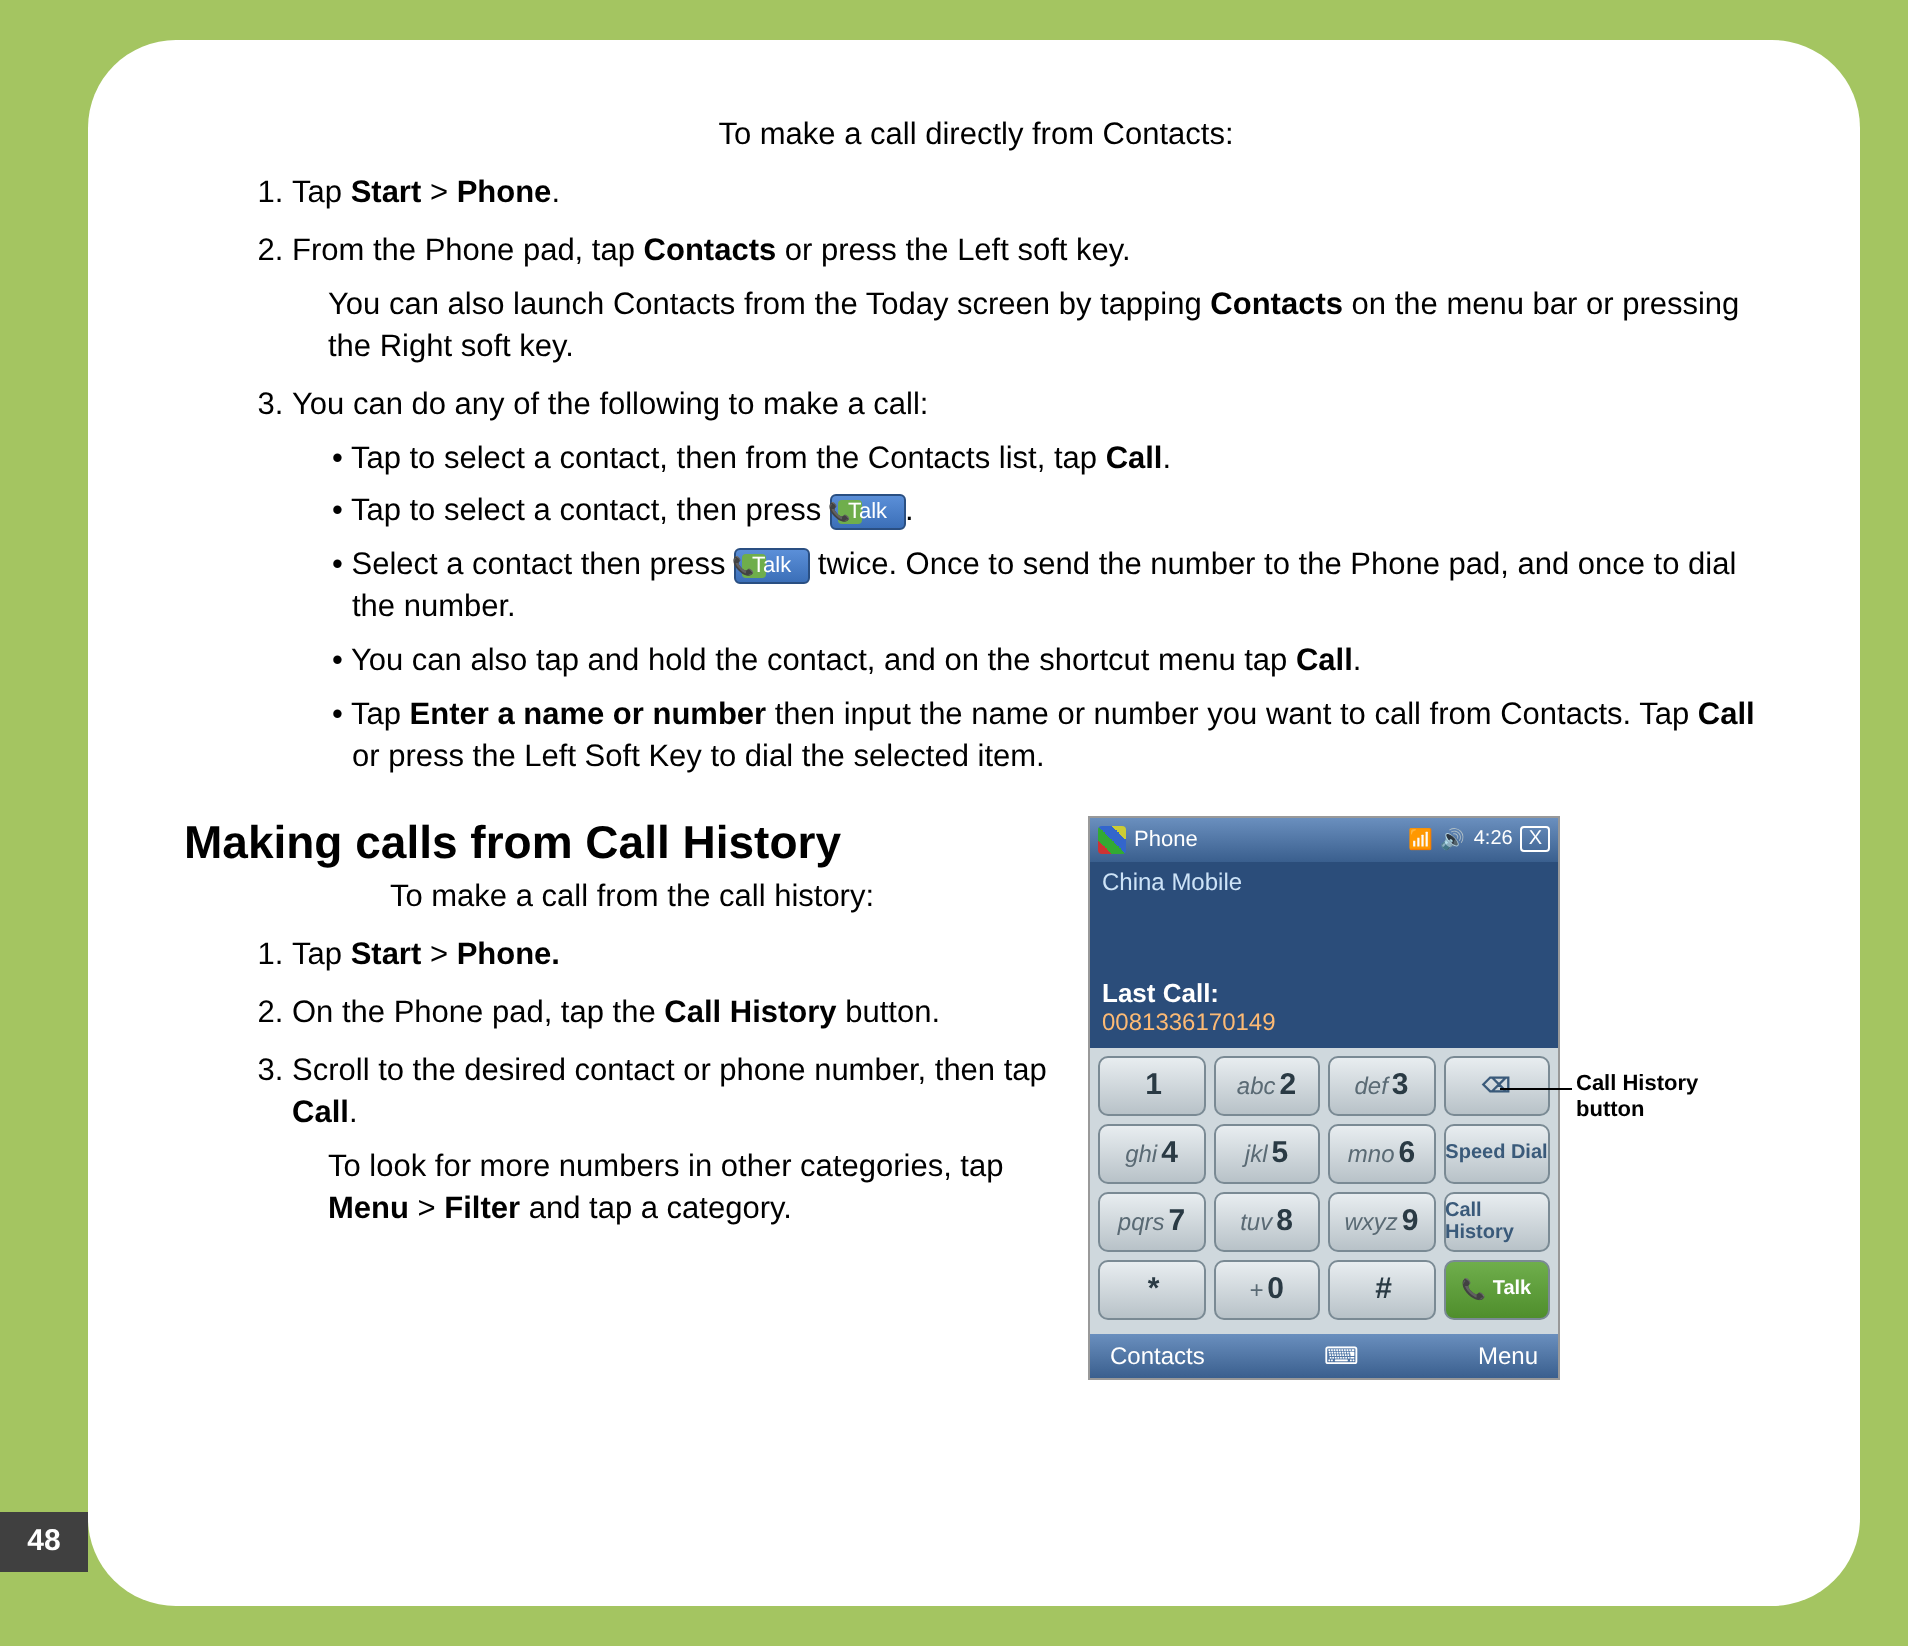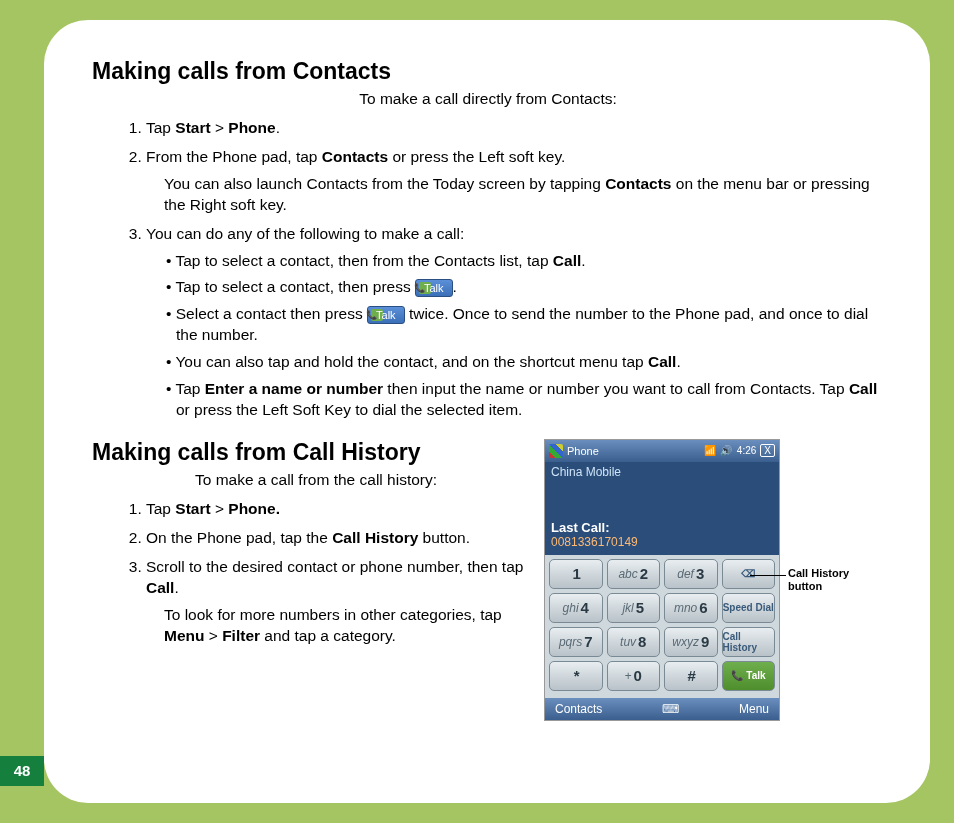--- a/index.html
+++ b/index.html
@@ -17,21 +17,21 @@
     left:44px; top:20px;
     width:886px; height:783px;
     background:#fff;
     border-radius:44px;
     padding:38px 46px 38px 48px;
   }
   .page-num {
     position:absolute;
     left:0; top:756px;
     width:44px; height:30px;
-    background:#15803d;
+    background:#404040;
     color:#fff;
     font-weight:bold;
     text-align:center;
     line-height:30px;
     font-size:15px;
   }
   h2 { font-size:23px; margin:0 0 4px 0; font-weight:bold; }
   p { margin:0 0 8px 0; line-height:1.35;text-align:center; }
   ol { margin:0 0 8px 0; padding-left:54px; }
   ol > li { margin-bottom:8px; line-height:1.35; }
@@ -116,21 +116,20 @@
     left:-38px; top:8px;
     width:36px; height:1px; background:#000;
   }
 
 </style>
 </head>
 <body>
 
 <div class="page">
 
-  <h2>Making calls from Contacts</h2>
   <p>To make a call directly from Contacts:</p>
   <ol>
     <li>
       <span>Tap </span><b>Start</b><span> &gt; </span><b>Phone</b><span>.</span>
     </li>
     <li>
       <span>From the Phone pad, tap </span><b>Contacts</b><span> or press the Left soft key.</span>
       <div class="sub">
         <span>You can also launch Contacts from the Today screen by tapping </span><b>Contacts</b><span> on the menu bar or pressing the Right soft key.</span>
       </div>

